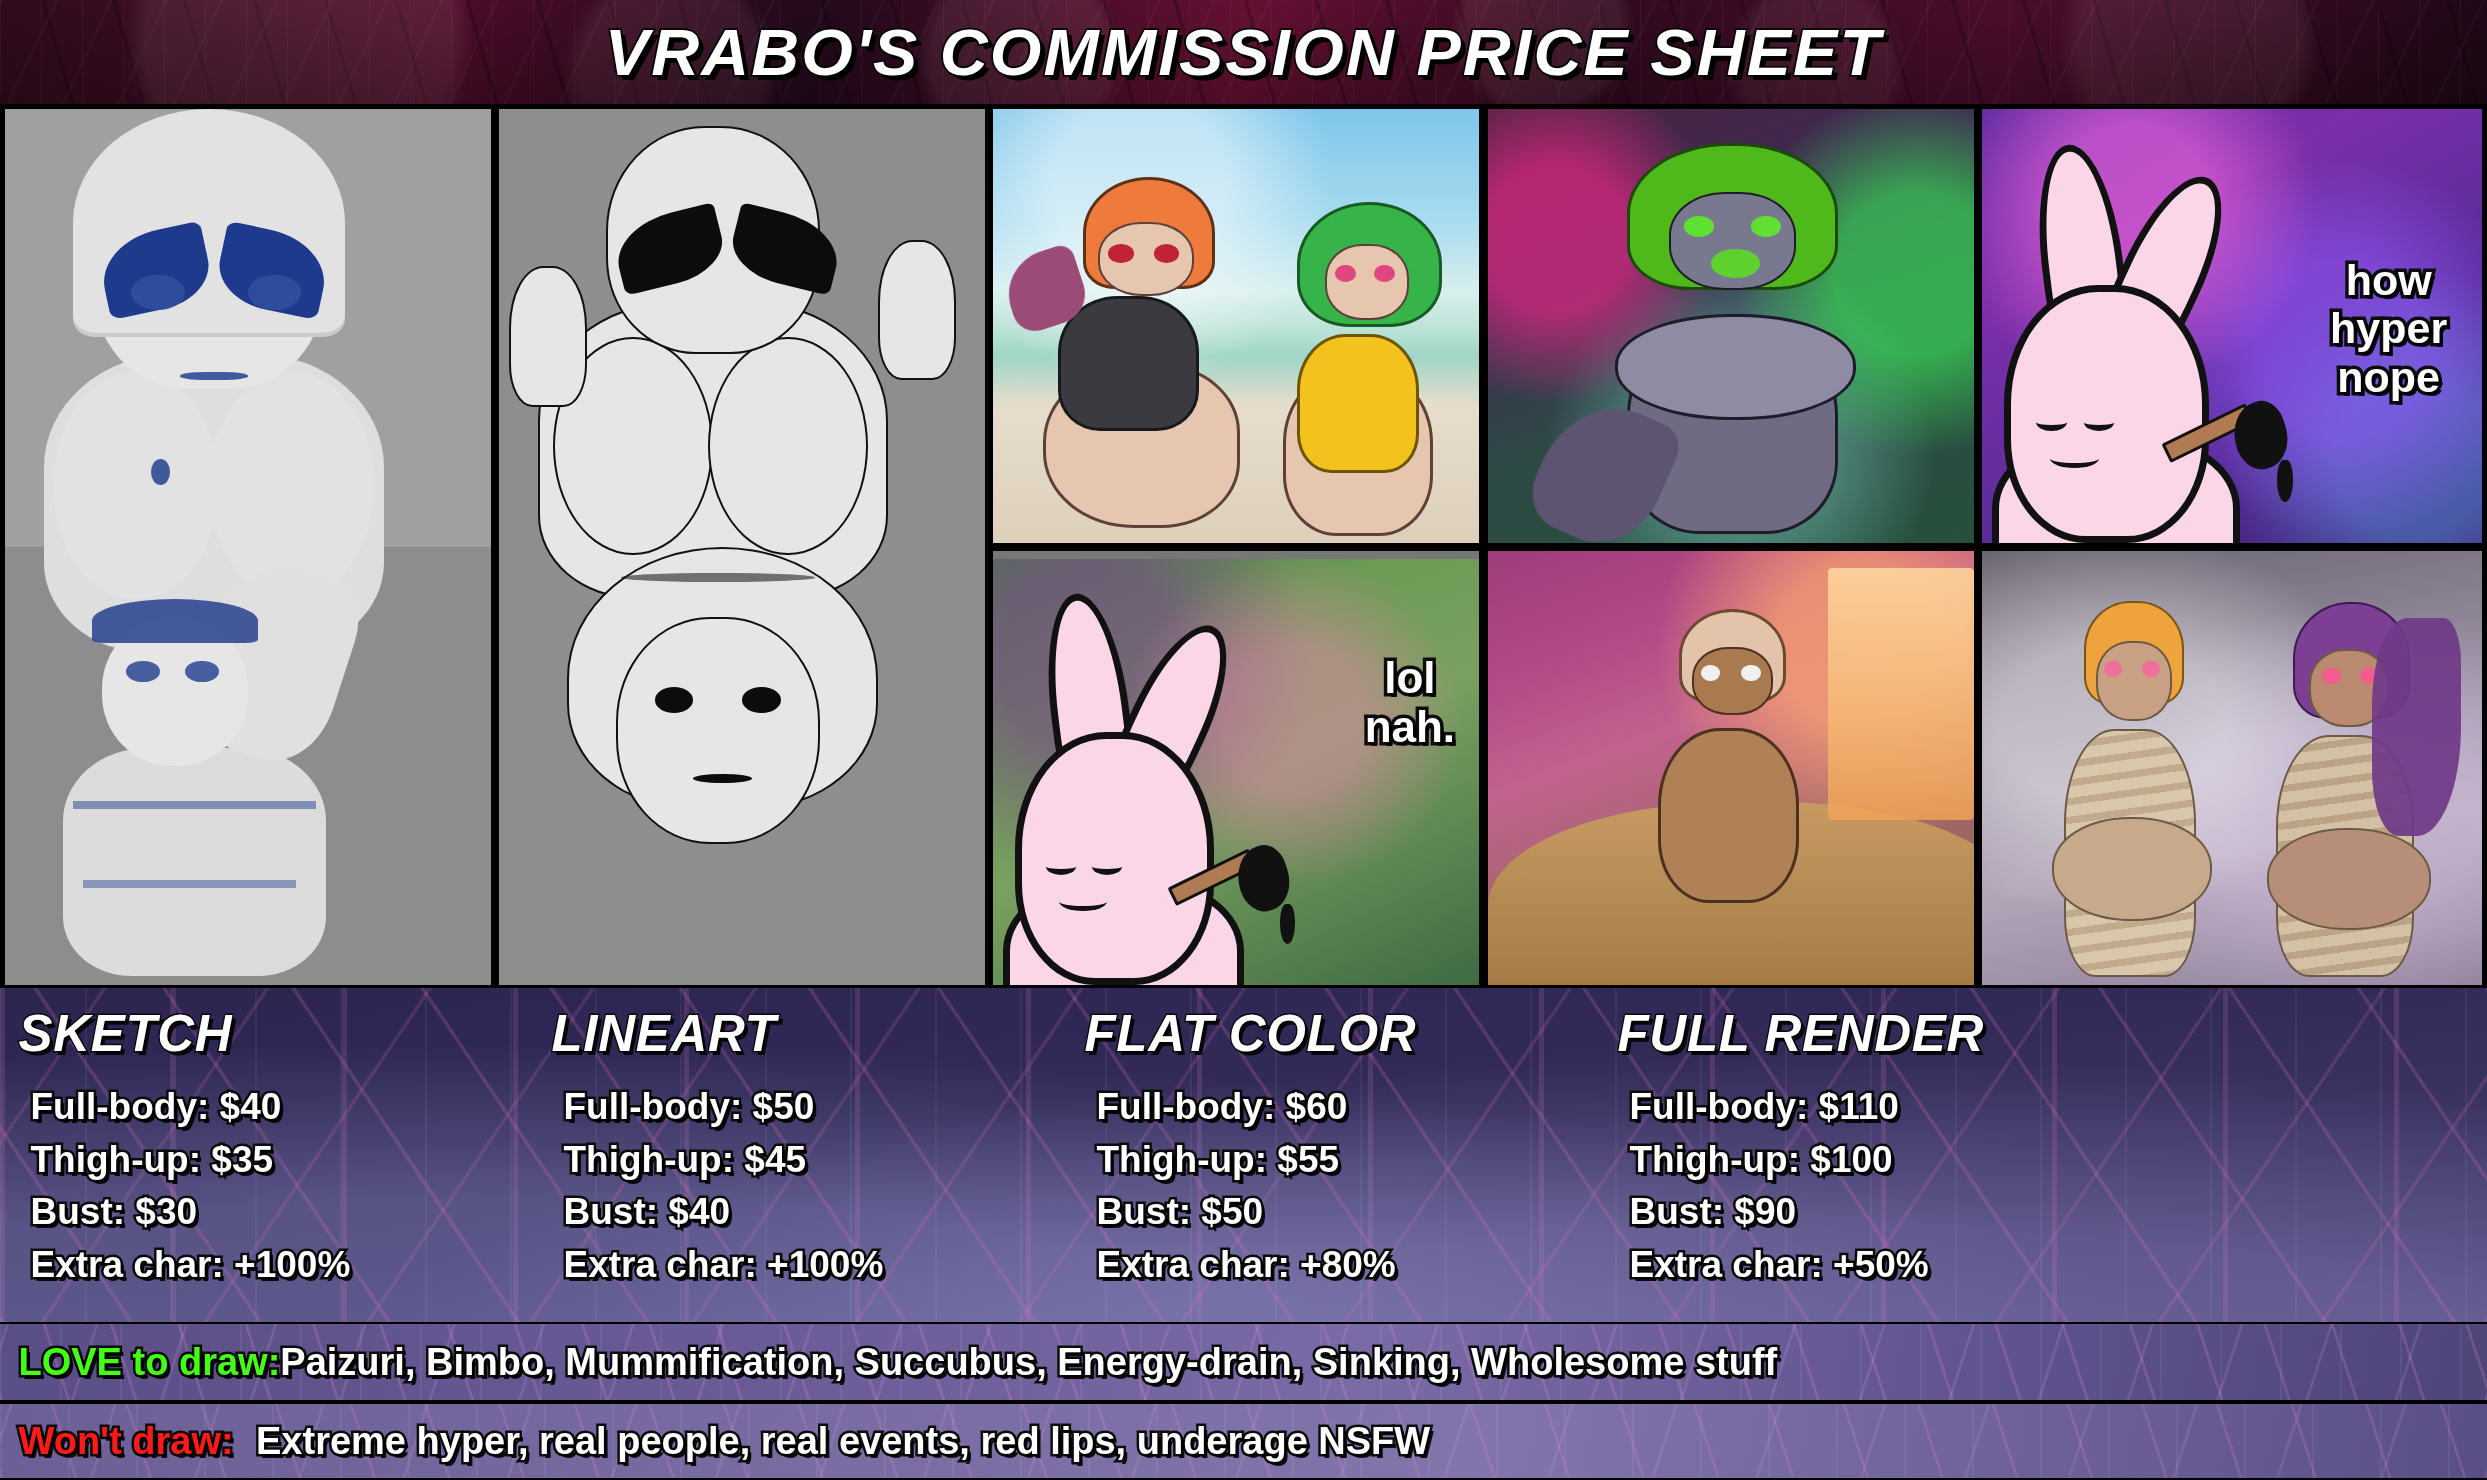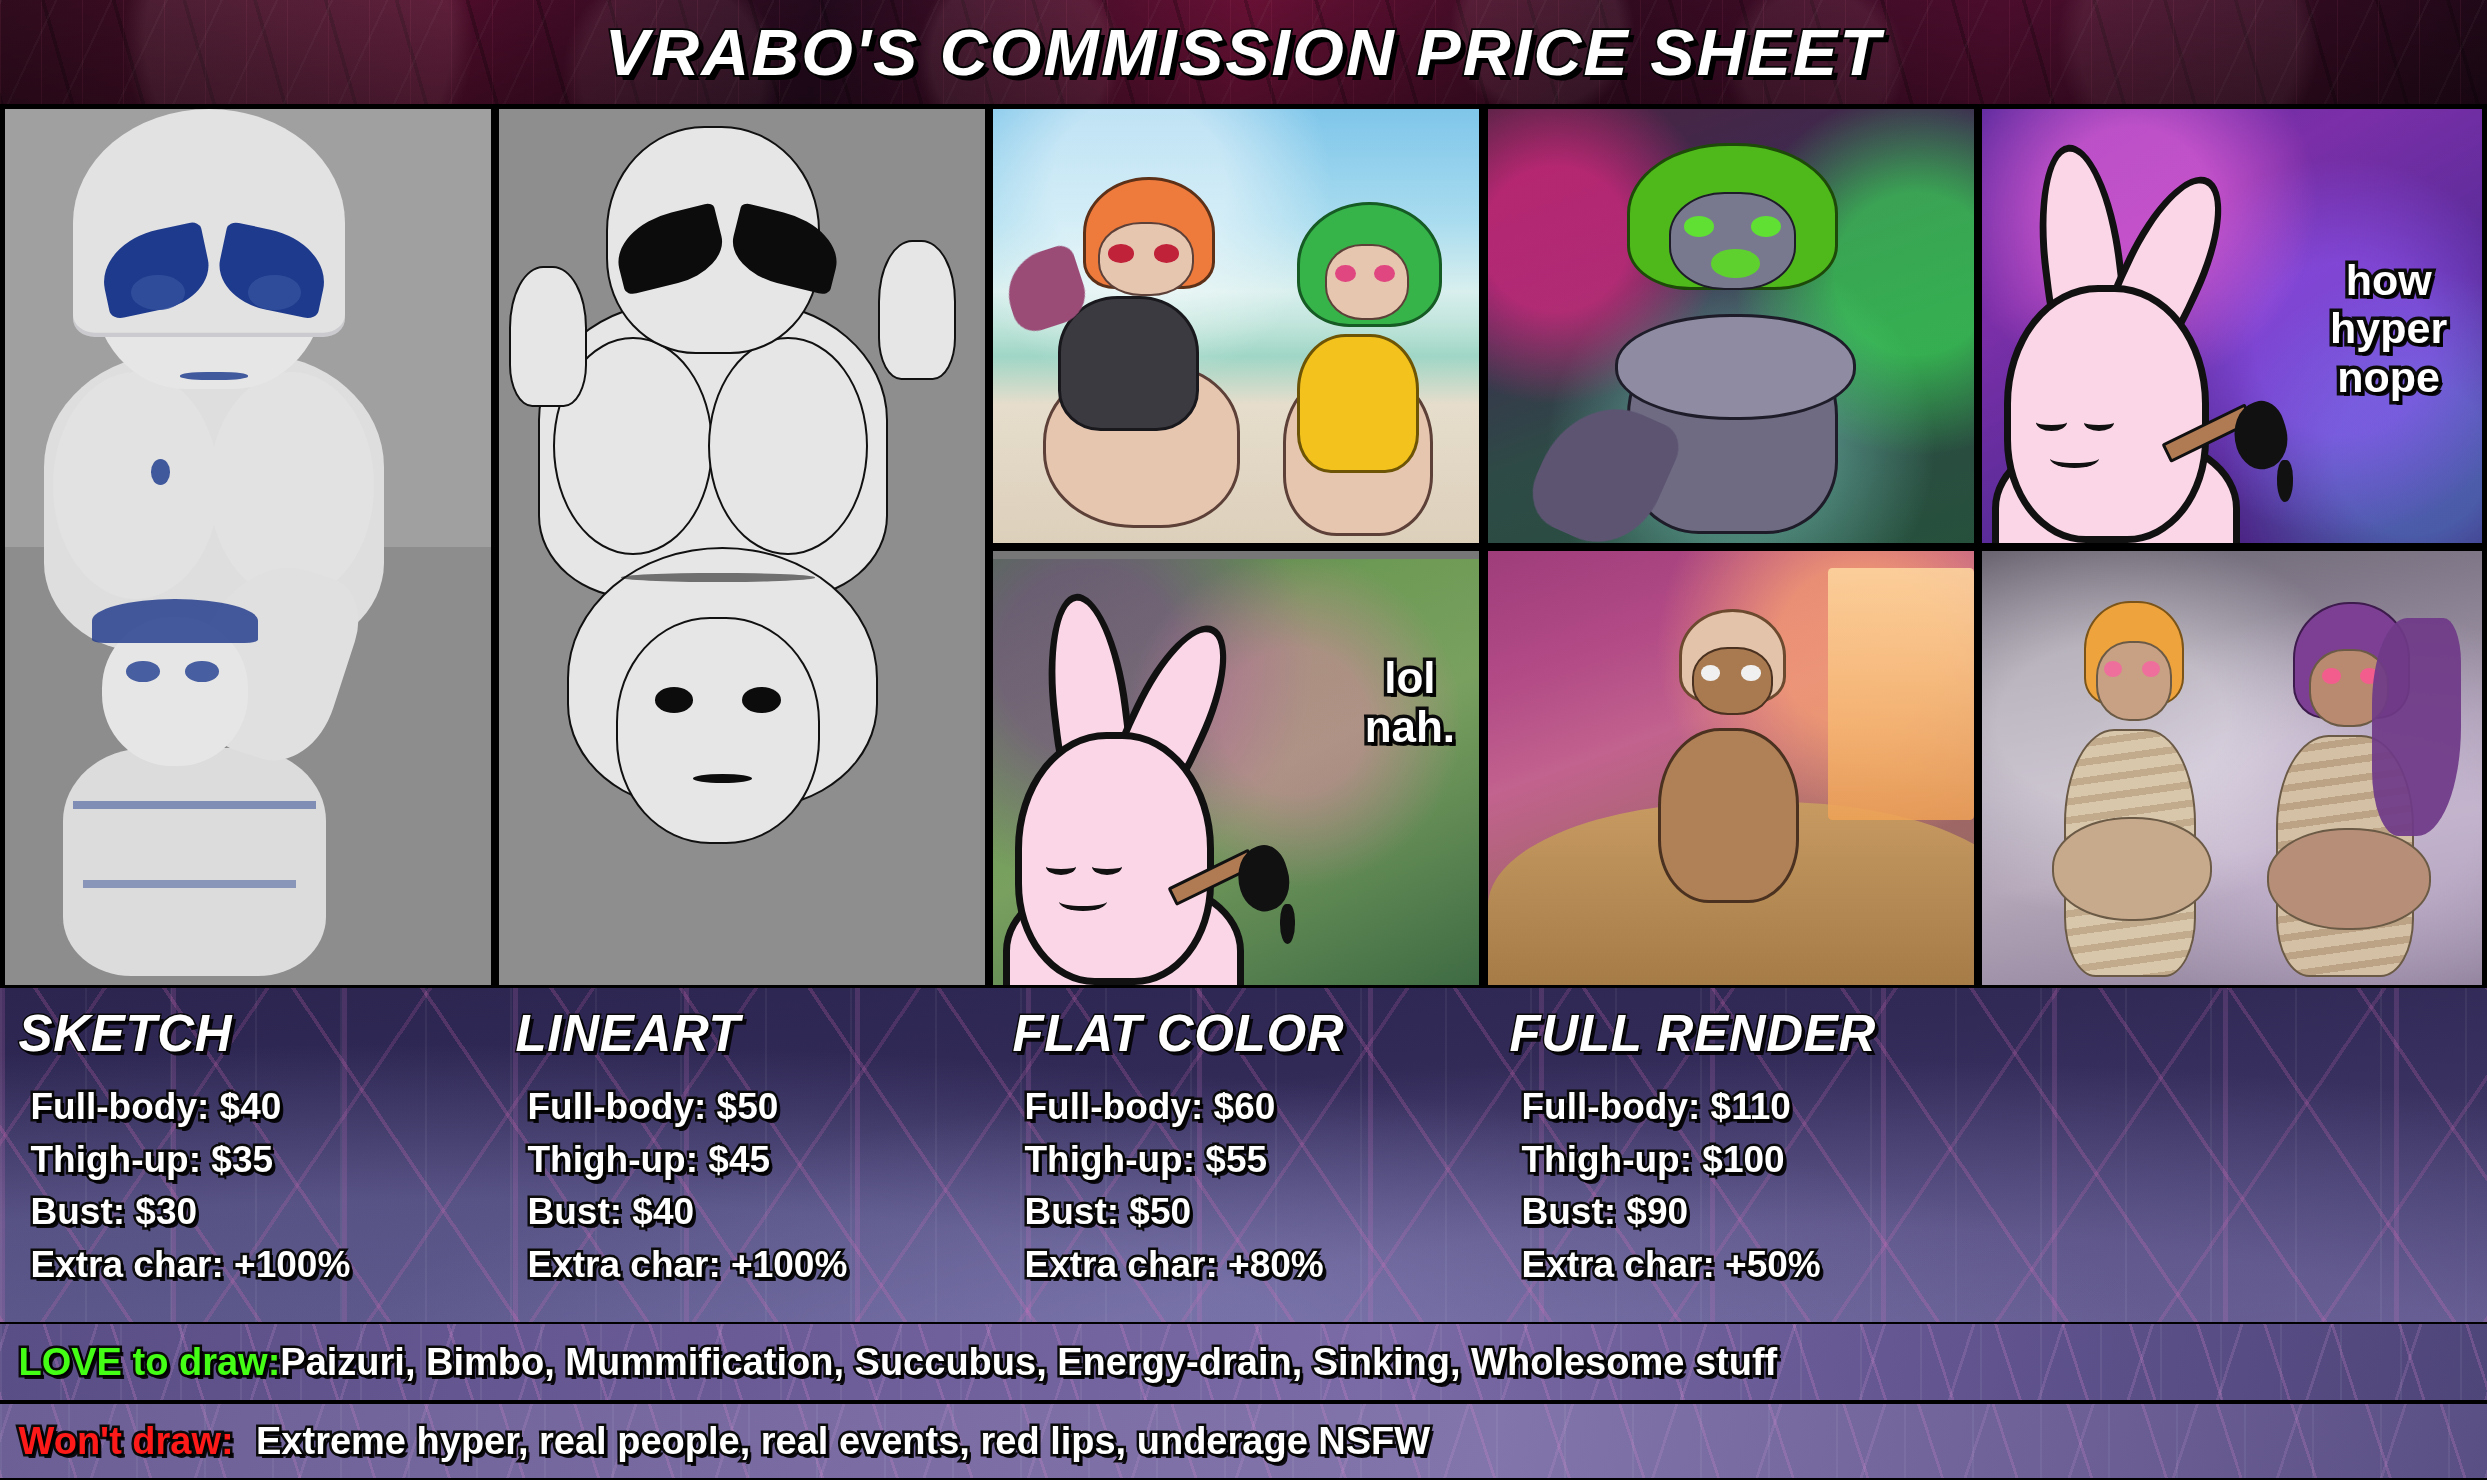--- a/index.html
+++ b/index.html
@@ -226,20 +226,21 @@
     display:flex;
     overflow:hidden;
     background:
       repeating-linear-gradient(56deg, rgba(235,110,190,.20) 0 3.6px, transparent 3.6px 107px),
       repeating-linear-gradient(-56deg, rgba(235,110,190,.16) 0 3.6px, transparent 3.6px 135px),
       repeating-linear-gradient(90deg, rgba(225,120,200,.17) 0 5px, transparent 5px 171px),
       repeating-linear-gradient(90deg, rgba(255,255,255,.05) 0 2.1px, transparent 2.1px 85px),
       radial-gradient(ellipse at 18% 110%, rgba(170,170,230,.30) 0 30%, transparent 60%),
       radial-gradient(ellipse at 72% 118%, rgba(175,165,225,.28) 0 28%, transparent 58%),
       linear-gradient(175deg,#2b2550 0%,#312a57 35%,#3b3463 62%,#4b4477 100%);
+    gap: 36px;
   }
   .price-col { position:relative; z-index:2; padding:15.6px 0 0 18.5px; }
   .price-col.p1 { flex:0 0 497px; }
   .price-col.p2 { flex:0 0 497px; }
   .price-col.p3 { flex:0 0 497px; }
   .price-col.p4 { flex:0 0 483px; }
   .price-col.p5 { flex:1 1 auto; }
   .tier-name {
     font-size:51px; font-weight:700; font-style:italic;
     letter-spacing:0.7px; white-space:nowrap; color:#fff;

